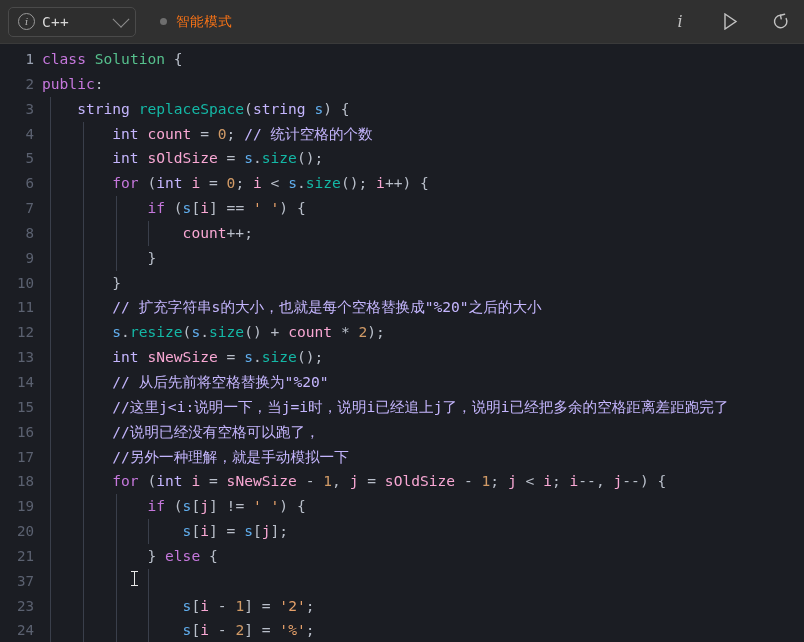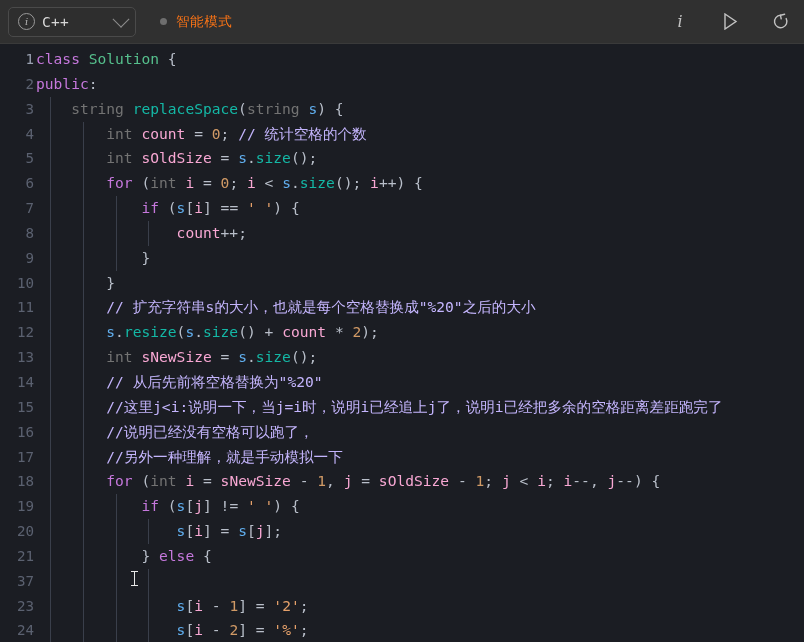--- a/index.html
+++ b/index.html
@@ -132,36 +132,36 @@
     width: 34px;
     text-align: right;
     color: #5b6170;
     font-family: "DejaVu Sans Mono", monospace;
     font-size: 14.2px;
     user-select: none;
   }
   .row:first-child .ln { color: #98a0b0; }
   .src {
     position: absolute;
-    left: 36px;
+    left: 42px;
     top: 0;
     color: #c8cdd6;
   }
 
   
   .guides { position: absolute; inset: 0; pointer-events: none; }
   .guide {
     position: absolute;
     width: 1px;
     background: #3a3f4b;
   }
 
   
   .kw   { color: #c678dd; }   
-  .typ  { color: #737373; }   
+  .typ  { color: #c4b5fd; }   
   .fn   { color: #14b8a6; }   
   .cls  { color: #56c08d; }   
   .var  { color: #f9a8d4; }   
   .num  { color: #d19a66; }   
   .str  { color: #e5a06a; }   
   .cmt  { color: #c4b5fd; }   
   .op   { color: #b9bfca; }   
   .mem  { color: #61afef; }   
 
   

